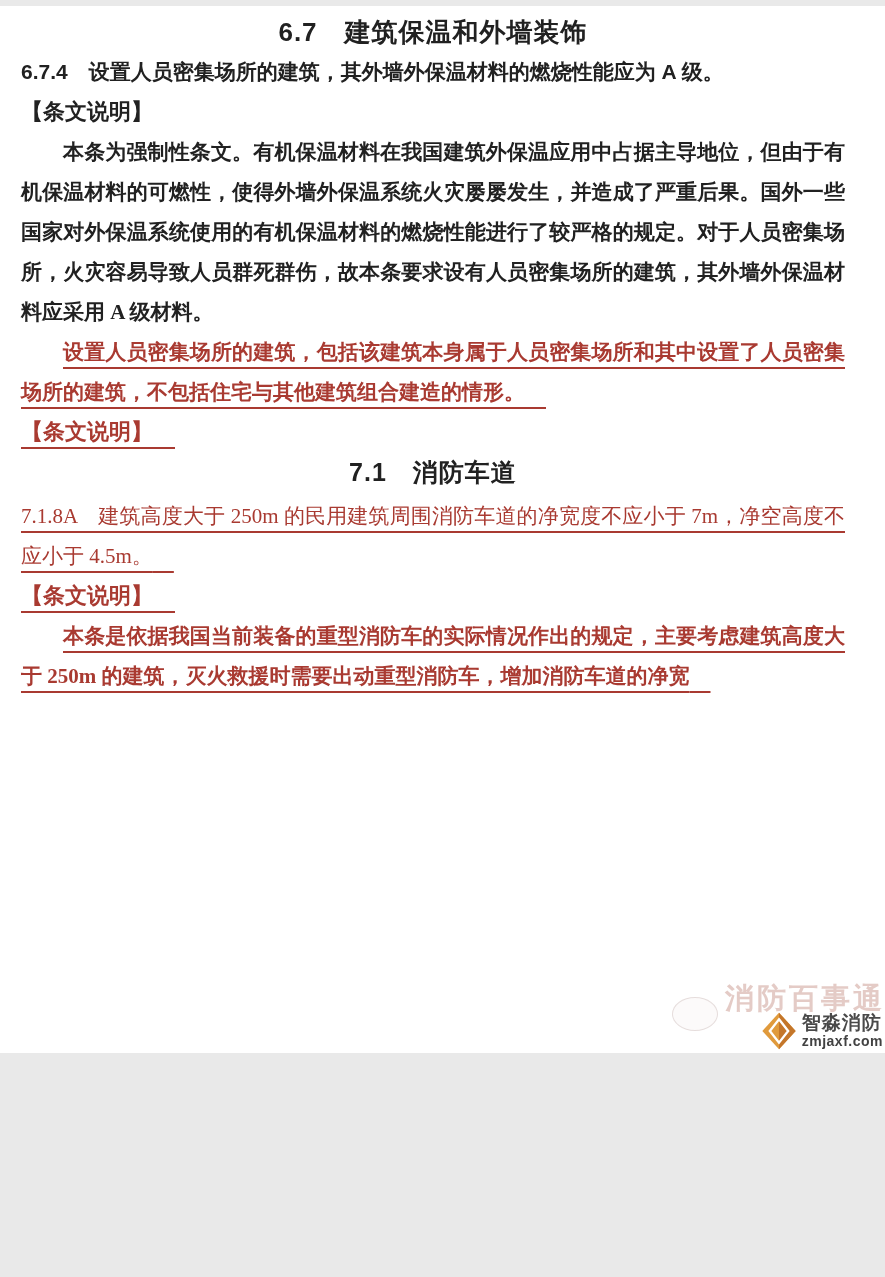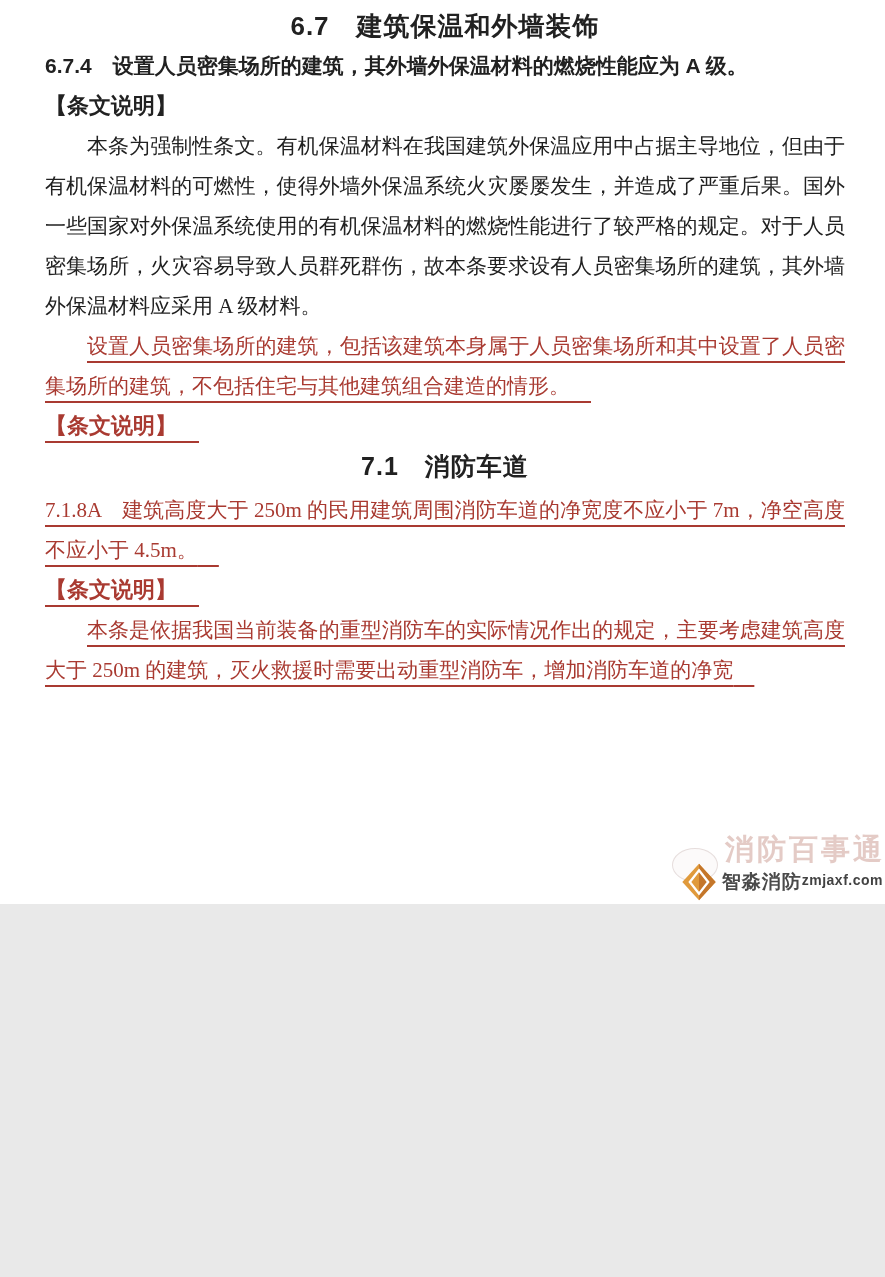--- a/index.html
+++ b/index.html
@@ -5,25 +5,25 @@
   :root{
     --ink:#212121;
     --red:#a93a31;
     --serif:"Liberation Serif","DejaVu Serif",serif;
     --sans:"Liberation Sans","DejaVu Sans",sans-serif;
   }
   *{margin:0;padding:0;box-sizing:border-box;}
   html,body{background:#e9e9e9;}
   .page{
     position:relative;
-    width:885px;height:904px;
-    margin:0 auto;
+    width:885px;height:1047px;
+    margin:6px auto;
     background:#ffffff;
     color:var(--ink);
-    padding:6px 40px 0 45px;
+    padding:6px 40px 0 21px;
     overflow:hidden;
   }
   
   .h-main{
     font:700 26px/40px var(--sans);
     text-align:center;
     letter-spacing:1px;
   }
   .h-chapter{
     font:700 26px/40px var(--sans);
@@ -47,21 +47,21 @@
   }
   .label-red{
     font:700 22px/40px var(--sans);
     color:var(--red);
   }
   
   .para{
     font:400 21px/40px var(--serif);
     text-align:justify;
   }
-  .indent{text-indent:2em;}
+  .indent{text-indent:2em;font-weight:bold;}
   .red{color:var(--red);}
   .u{
     text-decoration:underline;
     text-decoration-color:var(--red);
     text-decoration-thickness:1.6px;
     text-underline-offset:8px;
   }
   .u::after{content:"\3000";} 
   
   .watermark{
@@ -86,21 +86,21 @@
     background:rgba(252,250,250,0.9);
     border:1px solid rgba(190,170,165,0.35);
     border-radius:50%;
   }
   .wm-brand{
     position:absolute;
     right:2px;bottom:0;
     display:flex;align-items:center;gap:3px;
   }
   .wm-logo{width:40px;height:40px;display:block;}
-  .wm-text{display:flex;flex-direction:row;line-height:1;}
+  .wm-text{display:flex;flex-direction:column;line-height:1;}
   .wm-name{font:700 19px/20px var(--sans);color:rgba(48,48,48,0.88);letter-spacing:1px;}
   .wm-site{font:700 14px/16px var(--sans);color:rgba(40,40,40,0.88);letter-spacing:0.5px;}
 </style>
 </head>
 <body>
 
 <div class="page">
 
   <h1 class="h-main">6.7　建筑保温和外墙装饰</h1>
 

